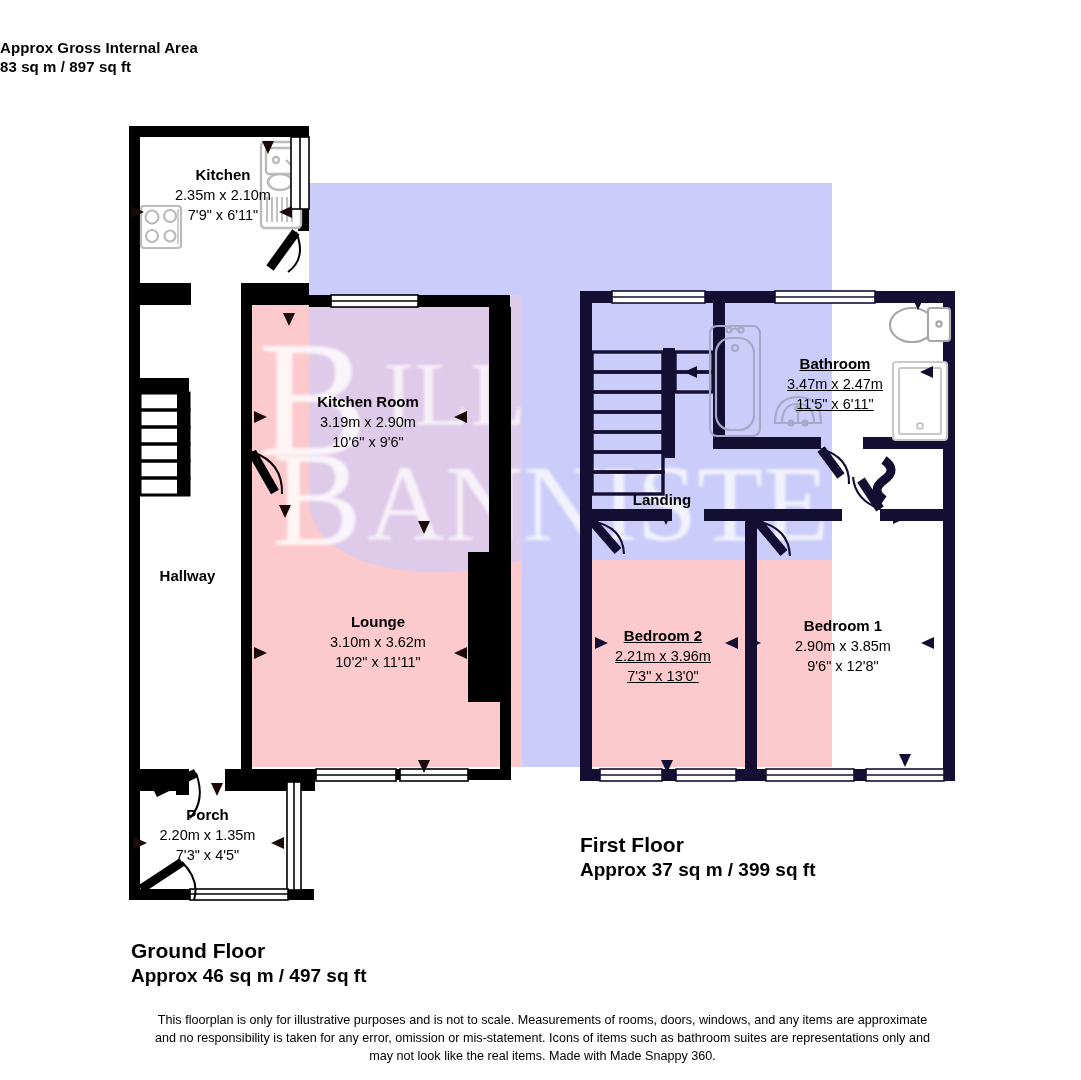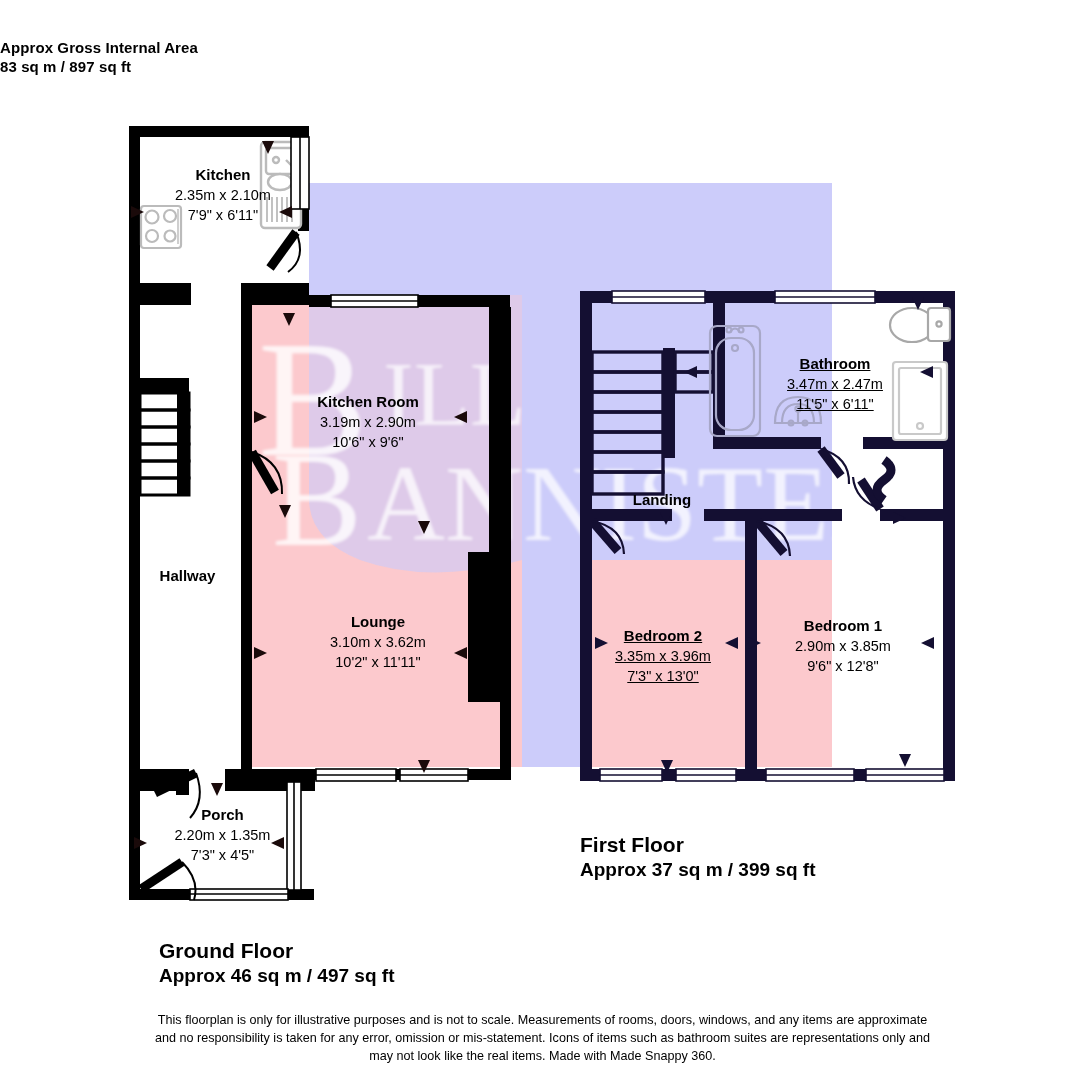--- a/index.html
+++ b/index.html
@@ -394,54 +394,54 @@
   <div class="lbl plain" style="left:140px; top:566px; width:95px;">
     <span class="name">Hallway</span>
   </div>
 
   <div class="lbl" style="left:298px; top:612px; width:160px;">
     <span class="name">Lounge</span>
     <span class="dim">3.10m x 3.62m</span>
     <span class="dim">10'2" x 11'11"</span>
   </div>
 
-  <div class="lbl" style="left:145px; top:805px; width:155px;">
+  <div class="lbl" style="left:130px; top:805px; width:155px;">
     <span class="name">Porch</span>
     <span class="dim">2.20m x 1.35m</span>
     <span class="dim">7'3" x 4'5"</span>
   </div>
 
   <div class="lbl" style="left:760px; top:354px; width:150px;text-decoration:underline;">
     <span class="name">Bathroom</span>
     <span class="dim">3.47m x 2.47m</span>
     <span class="dim">11'5" x 6'11"</span>
   </div>
 
   <div class="lbl plain" style="left:612px; top:490px; width:100px;">
     <span class="name">Landing</span>
   </div>
 
   <div class="lbl" style="left:588px; top:626px; width:150px;text-decoration:underline;">
     <span class="name">Bedroom 2</span>
-    <span class="dim">3.35m x 3.96m</span>
+    <span class="dim">2.21m x 3.96m</span>
     <span class="dim">7'3" x 13'0"</span>
   </div>
 
   <div class="lbl" style="left:768px; top:616px; width:150px;text-align:center;">
     <span class="name">Bedroom 1</span>
     <span class="dim">2.90m x 3.85m</span>
     <span class="dim">9'6" x 12'8"</span>
   </div>
 
   <div class="floor-cap" style="left:580px; top:831px;">
     <span class="ttl">First Floor</span>
     <span class="sub">Approx 37 sq m / 399 sq ft</span>
   </div>
 
-  <div class="floor-cap" style="left:131px; top:937px;margin-left:28px;">
+  <div class="floor-cap" style="left:131px; top:937px;">
     <span class="ttl">Ground Floor</span>
     <span class="sub">Approx 46 sq m / 497 sq ft</span>
   </div>
 
   <div class="disclaimer">
     <span>This floorplan is only for illustrative purposes and is not to scale. Measurements of rooms, doors, windows, and any items are approximate</span>
     <span>and no responsibility is taken for any error, omission or mis-statement. Icons of items such as bathroom suites are representations only and</span>
     <span>may not look like the real items. Made with Made Snappy 360.</span>
   </div>
 

